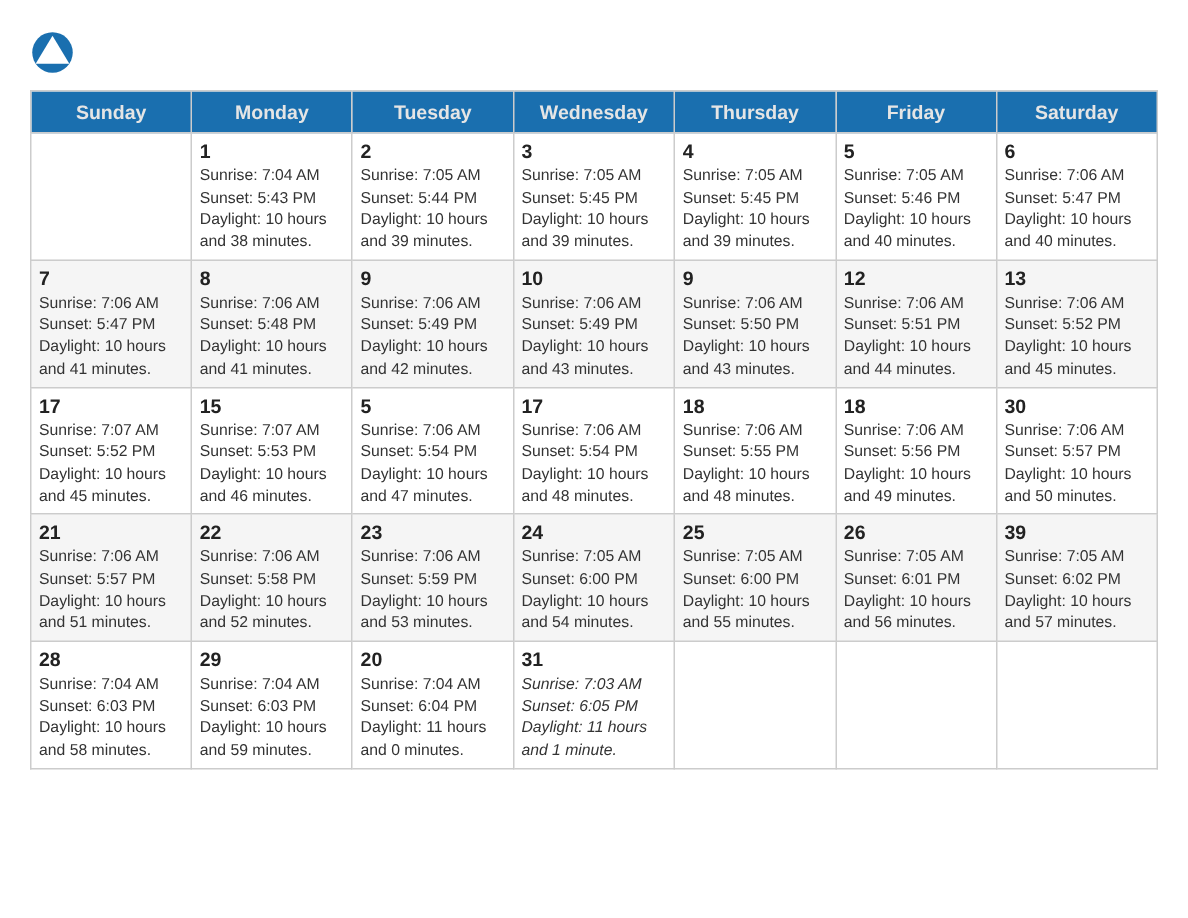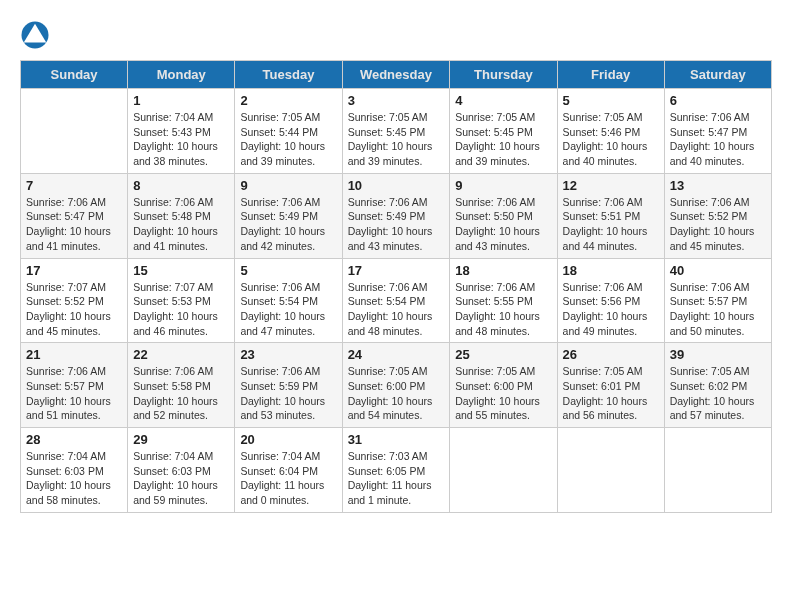--- a/index.html
+++ b/index.html
@@ -254,21 +254,21 @@
 and 48 minutes.</div>
         </td>
         <td>
           <div class="day-num">18</div>
           <div class="day-info" style="white-space: pre-line;">Sunrise: 7:06 AM
 Sunset: 5:56 PM
 Daylight: 10 hours
 and 49 minutes.</div>
         </td>
         <td>
-          <div class="day-num">40</div>
+          <div class="day-num">30</div>
           <div class="day-info" style="white-space: pre-line;">Sunrise: 7:06 AM
 Sunset: 5:57 PM
 Daylight: 10 hours
 and 50 minutes.</div>
         </td>
       </tr>
       <tr class="row-shaded">
         <td>
           <div class="day-num">21</div>
           <div class="day-info" style="white-space: pre-line;">Sunrise: 7:06 AM
@@ -336,21 +336,21 @@
         </td>
         <td>
           <div class="day-num">20</div>
           <div class="day-info" style="white-space: pre-line;">Sunrise: 7:04 AM
 Sunset: 6:04 PM
 Daylight: 11 hours
 and 0 minutes.</div>
         </td>
         <td>
           <div class="day-num">31</div>
-          <div class="day-info" style="white-space: pre-line;">Sunrise: 7:03 AM
+          <div class="day-info" style="white-space: pre-line; font-style: italic;">Sunrise: 7:03 AM
 Sunset: 6:05 PM
 Daylight: 11 hours
 and 1 minute.</div>
         </td>
         <td class="empty-cell"></td>
         <td class="empty-cell"></td>
         <td class="empty-cell"></td>
       </tr>
     </tbody>
 </table>

